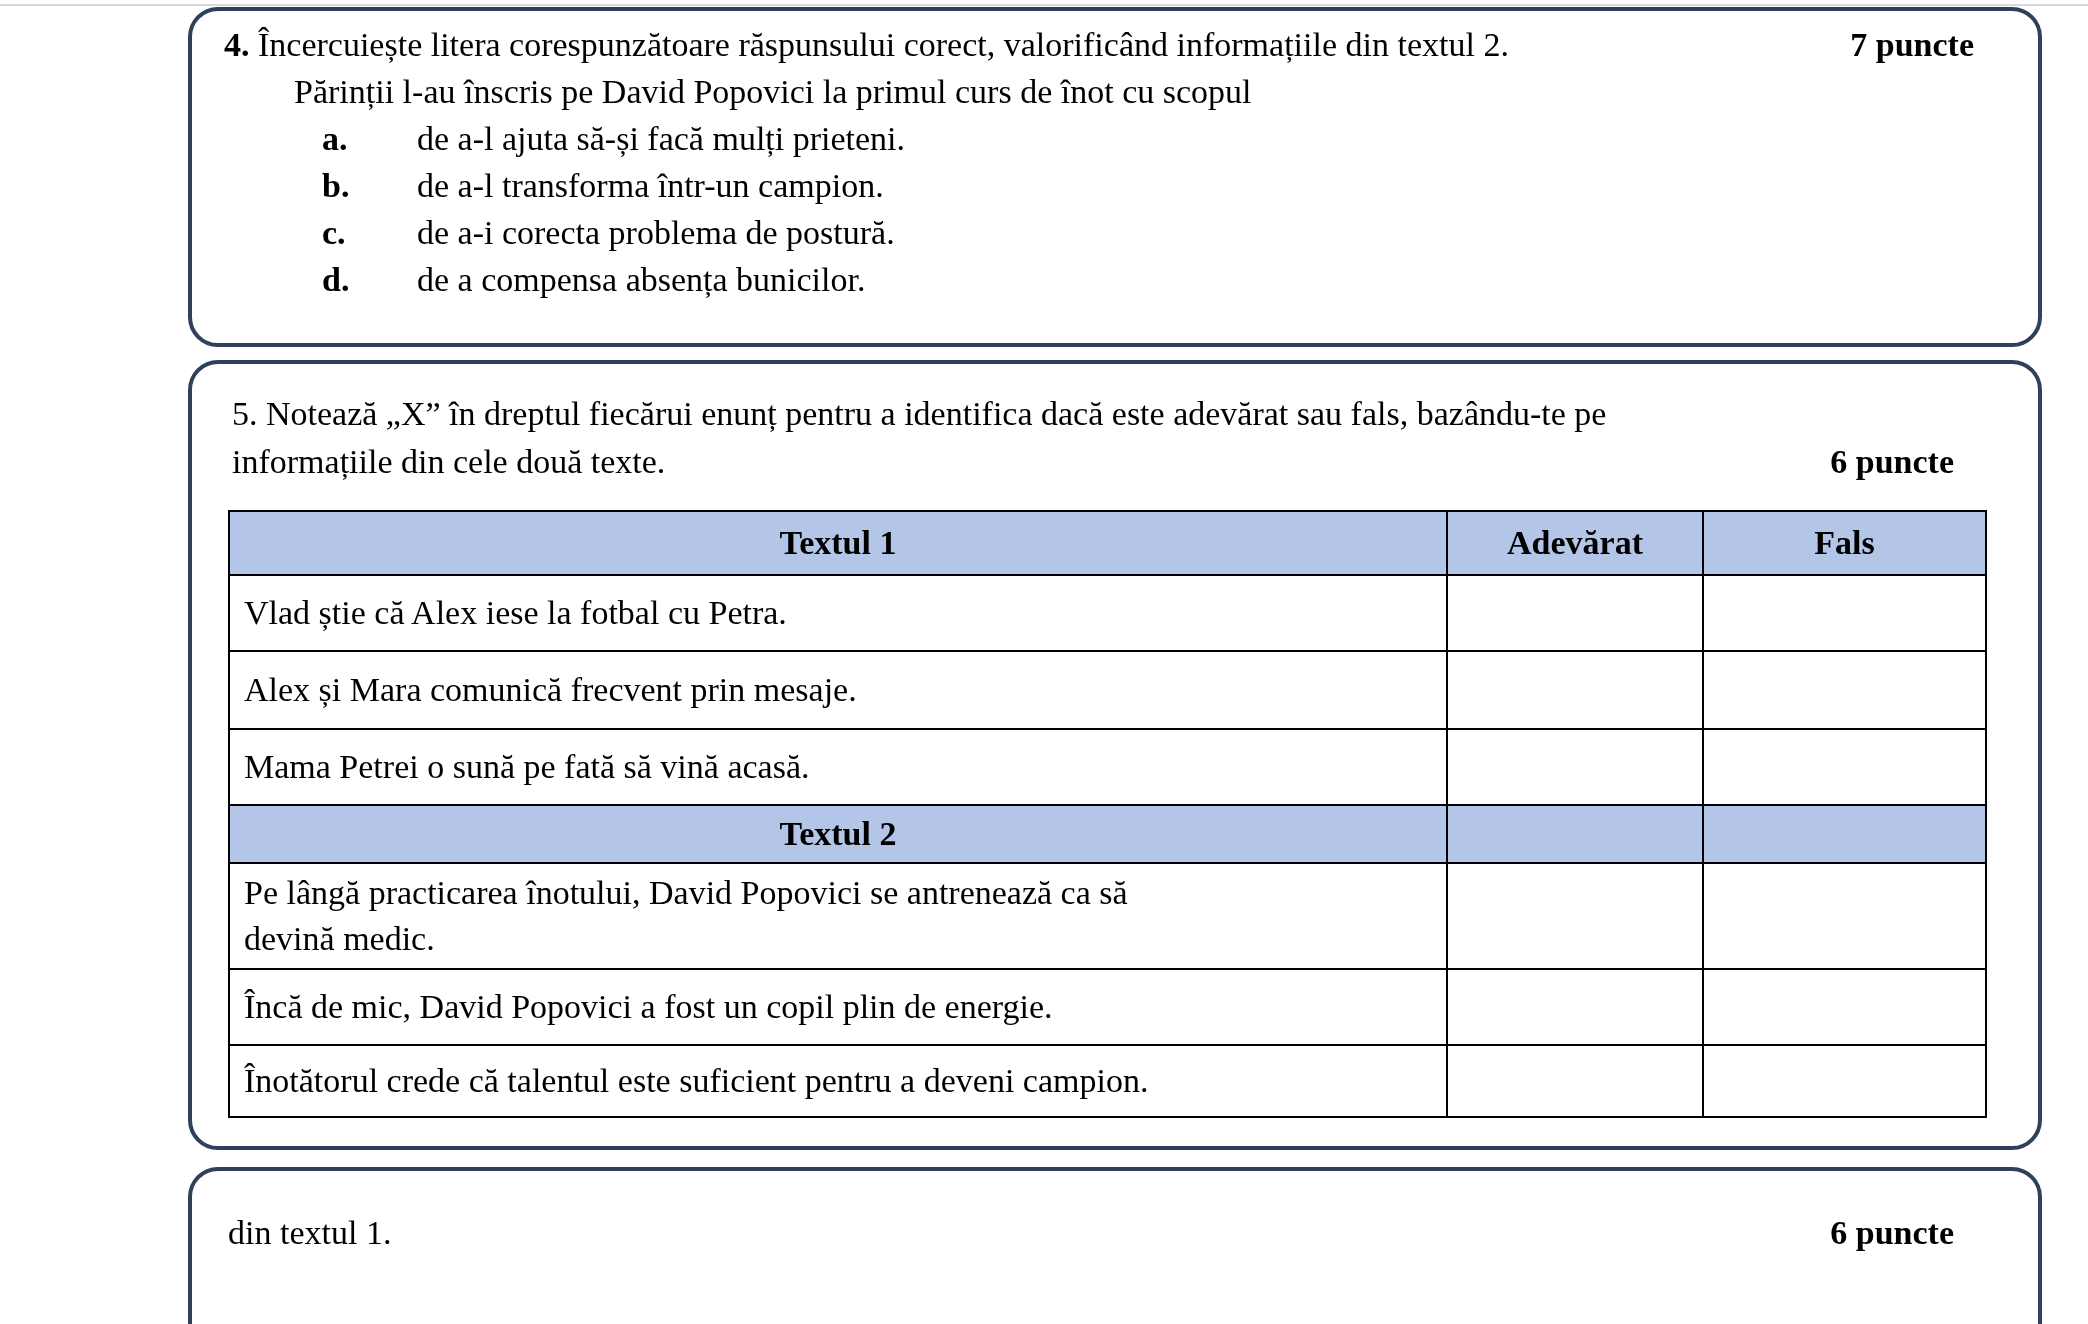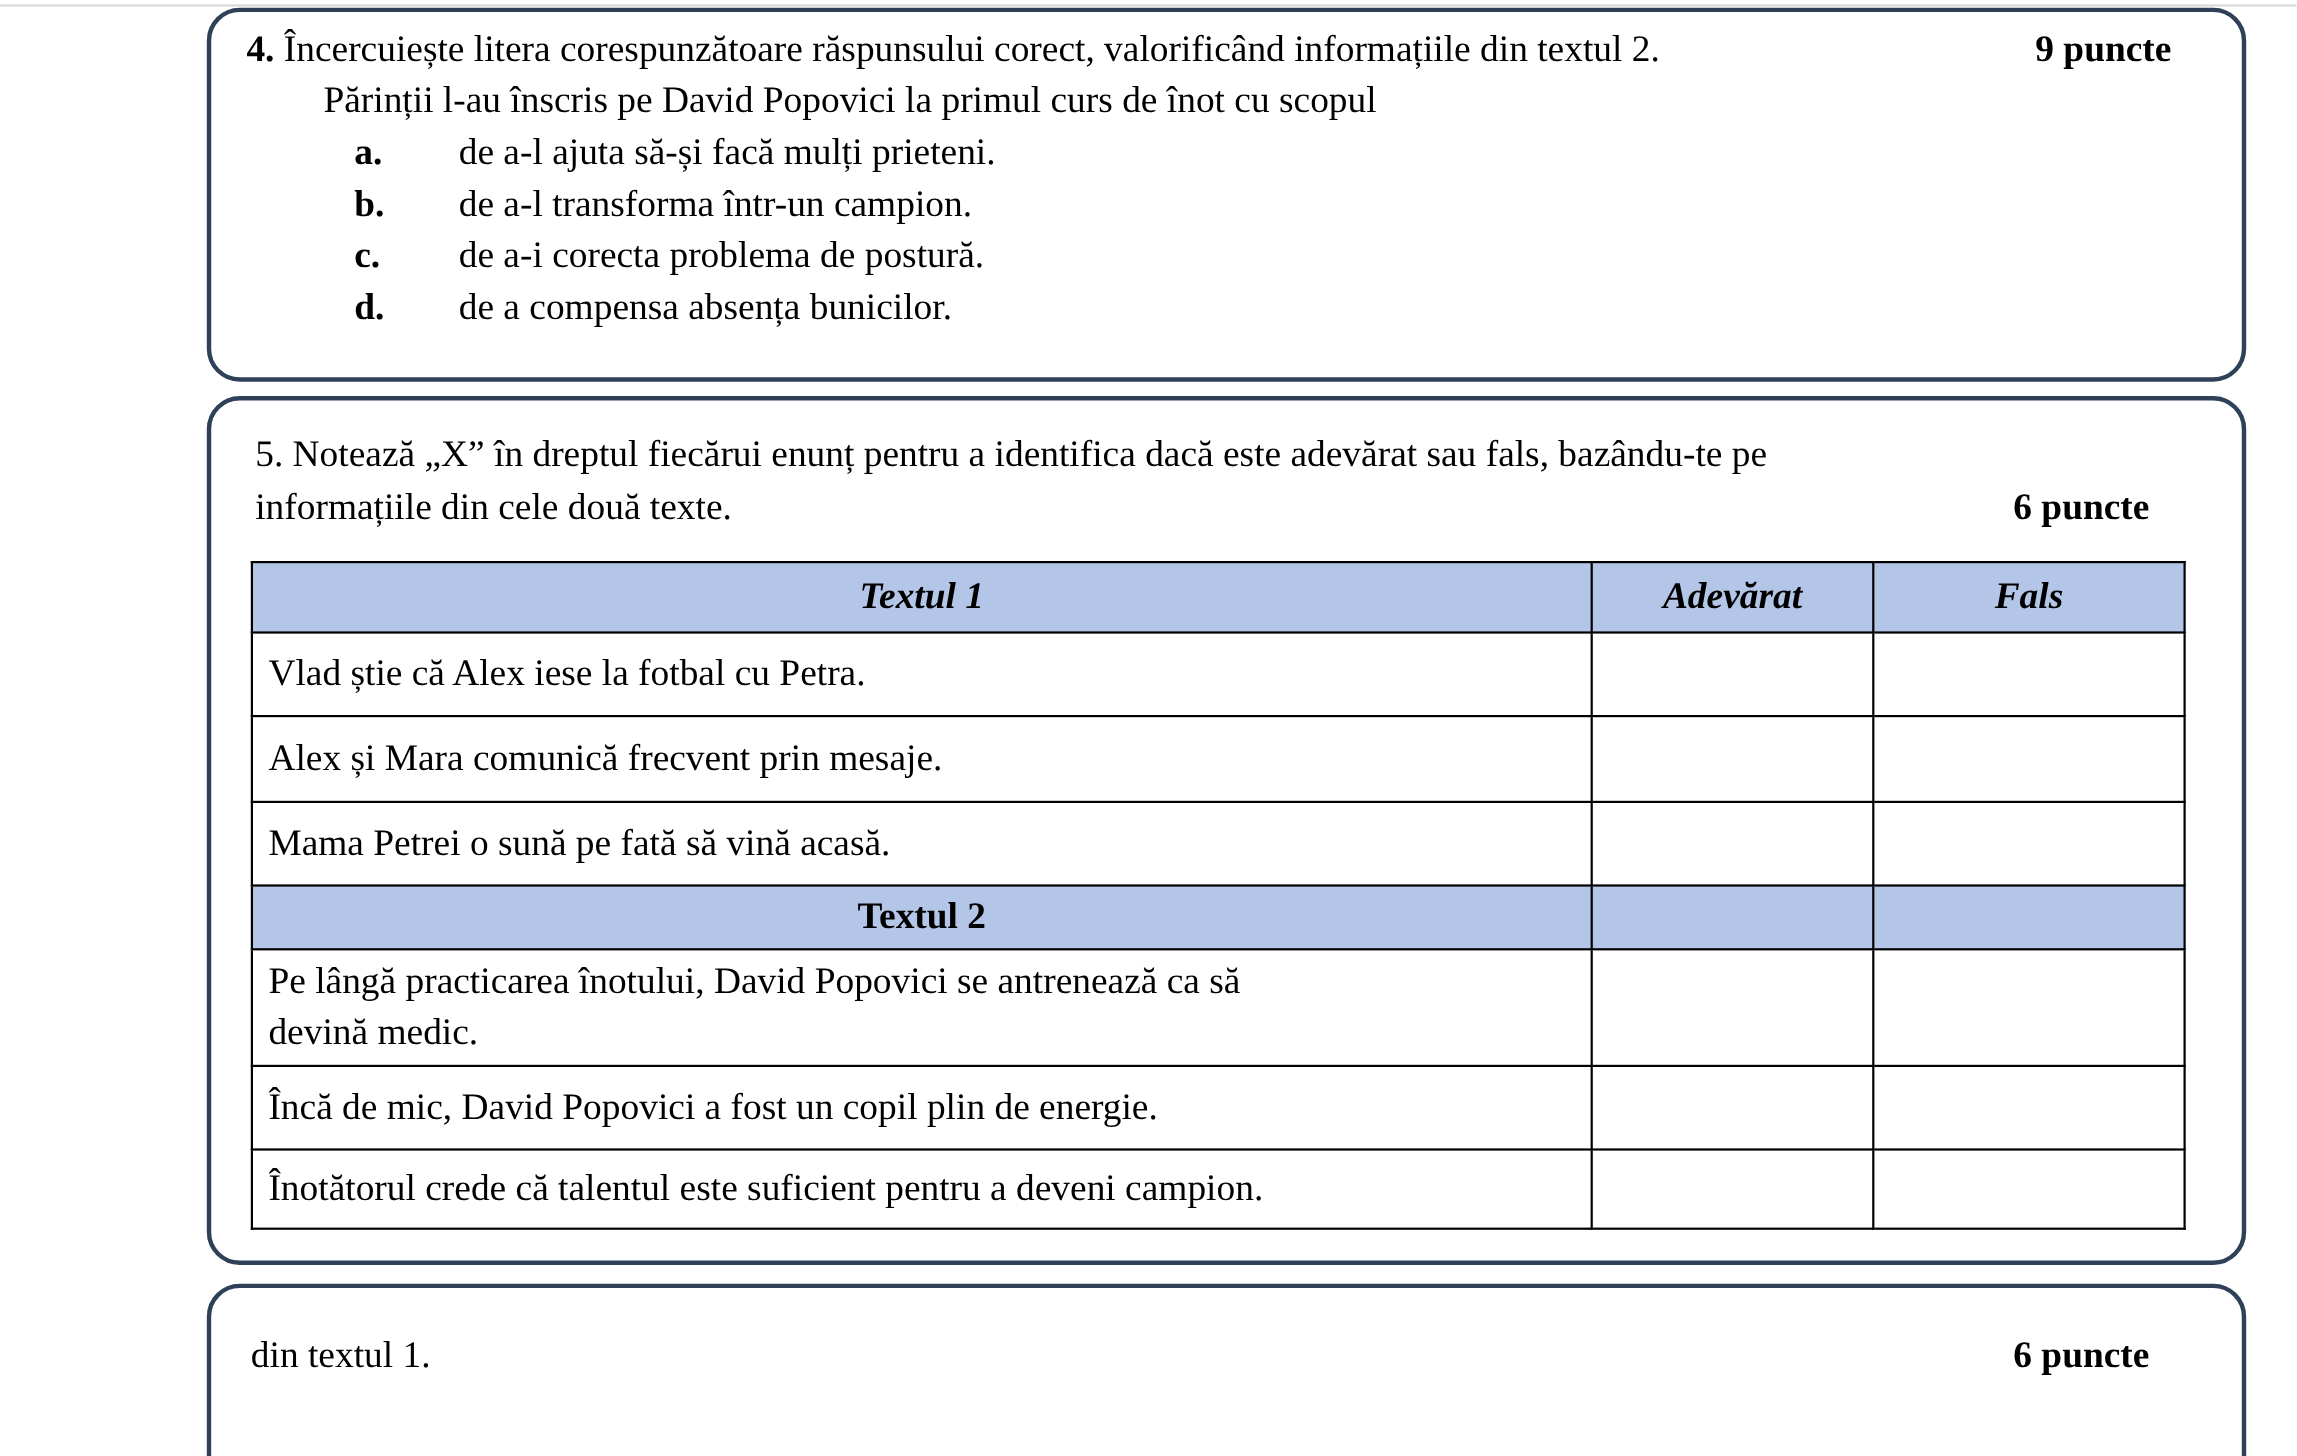--- a/index.html
+++ b/index.html
@@ -33,35 +33,35 @@
   .options { margin-left:98px; }
   .option { display:flex; }
   .option .letter { font-weight:bold; width:62px; flex:0 0 62px; }
   .tf-table {
     border-collapse:collapse; table-layout:fixed;
     width:1757px; margin-top:24px; margin-left:-4px;
     font-size:34px;
   }
   .tf-table td, .tf-table th { border:2px solid #000000; vertical-align:middle; }
   .tf-table th { font-weight:bold; text-align:center; }
-  .hdr { background:#b4c6e7;font-style:italic; }
+  .hdr { background:#b4c6e7; }
   .stmt { text-align:left; padding:6px 30px 6px 14px; white-space:pre-line; line-height:46px; }
   .secth { background:#b4c6e7; font-weight:bold; text-align:center; }
   .q6line1 { text-indent:10px; }
 </style>
 </head>
 <body>
 
 <div class="page">
   <div class="top-rule"></div>
 
   <div class="qbox box4">
     <div class="line flexline">
       <span><span class="b">4.</span> <span>Încercuiește litera corespunzătoare răspunsului corect, valorificând informațiile din textul 2.</span></span>
-      <span class="b">9 puncte</span>
+      <span class="b">7 puncte</span>
     </div>
     <div class="line stem">Părinții l-au înscris pe David Popovici la primul curs de înot cu scopul</div>
     <div class="options">
       <div class="line option">
         <span class="letter">a.</span>
         <span>de a-l ajuta să-și facă mulți prieteni.</span>
       </div>
       <div class="line option">
         <span class="letter">b.</span>
         <span>de a-l transforma într-un campion.</span>

